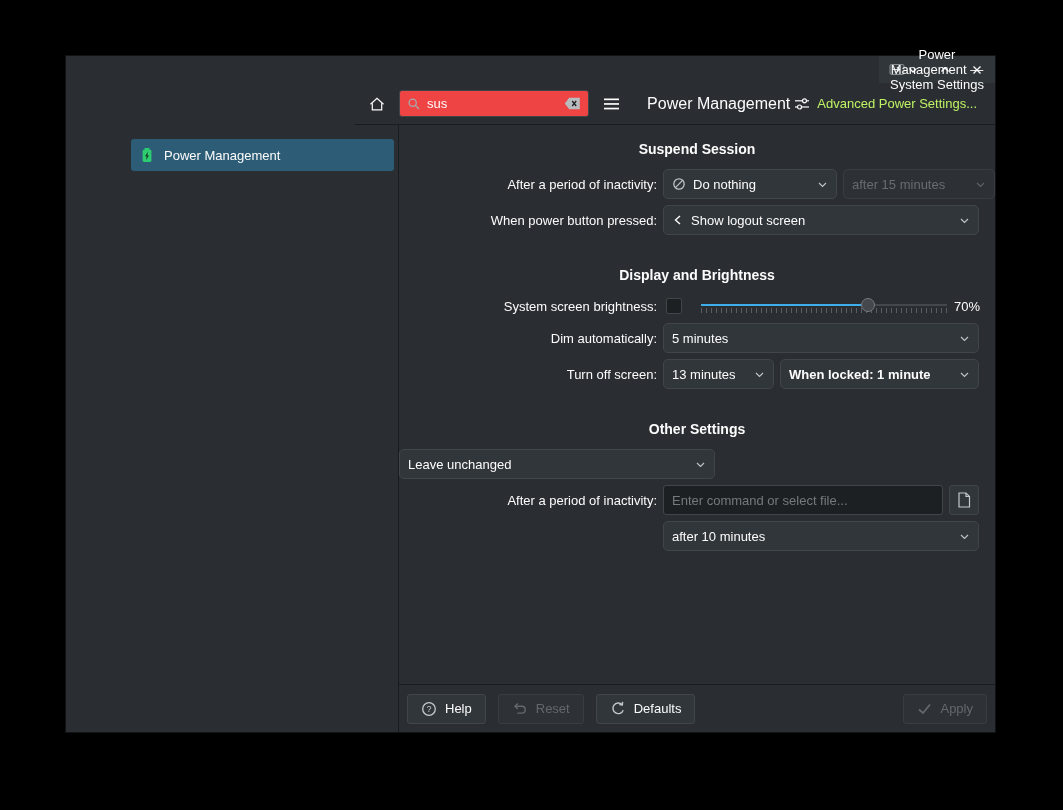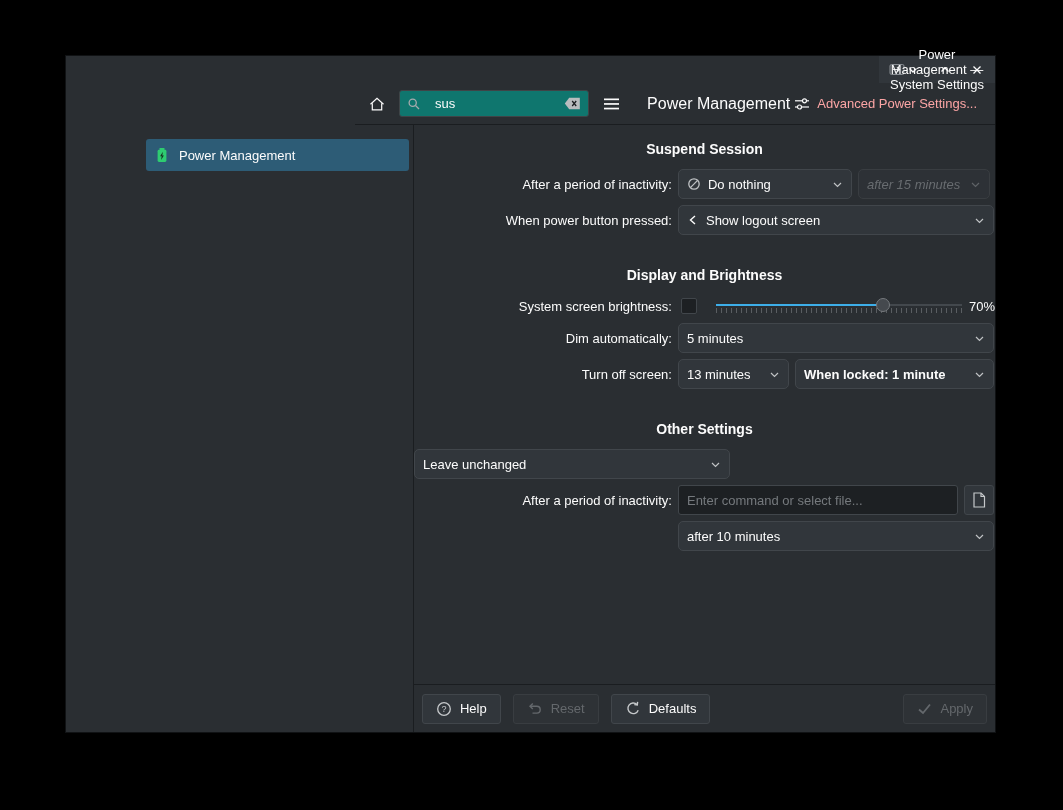--- a/index.html
+++ b/index.html
@@ -30,33 +30,33 @@
   
   .headerbar {
     height:42px; flex:0 0 42px; display:flex; align-items:center;
     padding:0 14px 0 8px; border-bottom:1px solid #1a1d20; gap:0;
   }
   .iconbtn {
     width:28px; height:28px; display:flex; align-items:center; justify-content:center;
     background:transparent; border:none; border-radius:3px;
   }
   .searchbox {
-    display:flex; align-items:center; gap:14px;
-    background:#0f766e; border:1px solid #3f4447; border-radius:3px;
+    display:flex; align-items:center; gap:6px;
+    background:#ef4444; border:1px solid #3f4447; border-radius:3px;
     height:27px; width:190px; padding:0 7px; margin:0 8px;
   }
   .searchbox input {
     flex:1; min-width:0; background:transparent; border:none; outline:none;
     color:#fcfcfc; font-size:13px; font-family:"Liberation Sans", sans-serif;
   }
   .page-title { font-size:16px; margin-left:22px; color:#fcfcfc; }
   .spacer { flex:1; }
   .toolbtn {
     display:flex; align-items:center; gap:7px; background:transparent; border:none;
-    color:#fca5a5; font-size:13px; height:30px; padding:0 4px;
+    color:#bef264; font-size:13px; height:30px; padding:0 4px;
   }
   
   .main { flex:1; display:flex; min-height:0; }
   .sidebar { width:272px; flex:0 0 272px; border-right:1px solid #1a1d20; padding-top:14px; }
   .side-section { display:flex; align-items:center; gap:8px; padding:0 10px; margin-bottom:9px; }
   .side-section .slabel { font-size:12px; font-weight:bold; color:#fcfcfc; }
   .side-section .rule { flex:1; height:1px; background:#53585d; }
   .side-item {
     display:flex; align-items:center; gap:9px; height:32px; margin:0 4px;
     padding:0 8px; font-size:13px; border-radius:3px;
@@ -70,21 +70,21 @@
   .row { display:flex; align-items:center; margin-bottom:6px; }
   .rlabel { width:264px; flex:0 0 264px; text-align:right; padding-right:6px; font-size:13px; color:#fcfcfc; }
   .ctrl { display:flex; align-items:center; gap:6px; }
   .combo {
     display:flex; align-items:center; gap:7px; height:30px;
     background:#31363b; border:1px solid #41464b; border-radius:5px;
     padding:7px 8px; font-size:13px; color:#fcfcfc;
   }
   .combo .chev { margin-left:auto; display:flex; }
   .combo.disabled { color:#686c70; background:#2d3136; border-color:#393d41; }
-  .w316 { width:316px; } .w174 { width:174px; } .w136 { width:132px;font-style:italic; }
+  .w316 { width:316px; } .w174 { width:174px; } .w136 { width:152px; }
   .w111 { width:111px; } .w199 { width:199px;font-weight:bold; }
   .textinput {
     height:30px; width:280px; background:#1d2023; border:1px solid #41464b;
     border-radius:3px; color:#14b8a6; padding:0 8px; font-size:13px;
     font-family:"Liberation Sans", sans-serif; outline:none;
   }
   .textinput::placeholder { color:#75797d; }
   .sqbtn {
     width:30px; height:30px; display:flex; align-items:center; justify-content:center;
     background:#31363b; border:1px solid #41464b; border-radius:3px;

